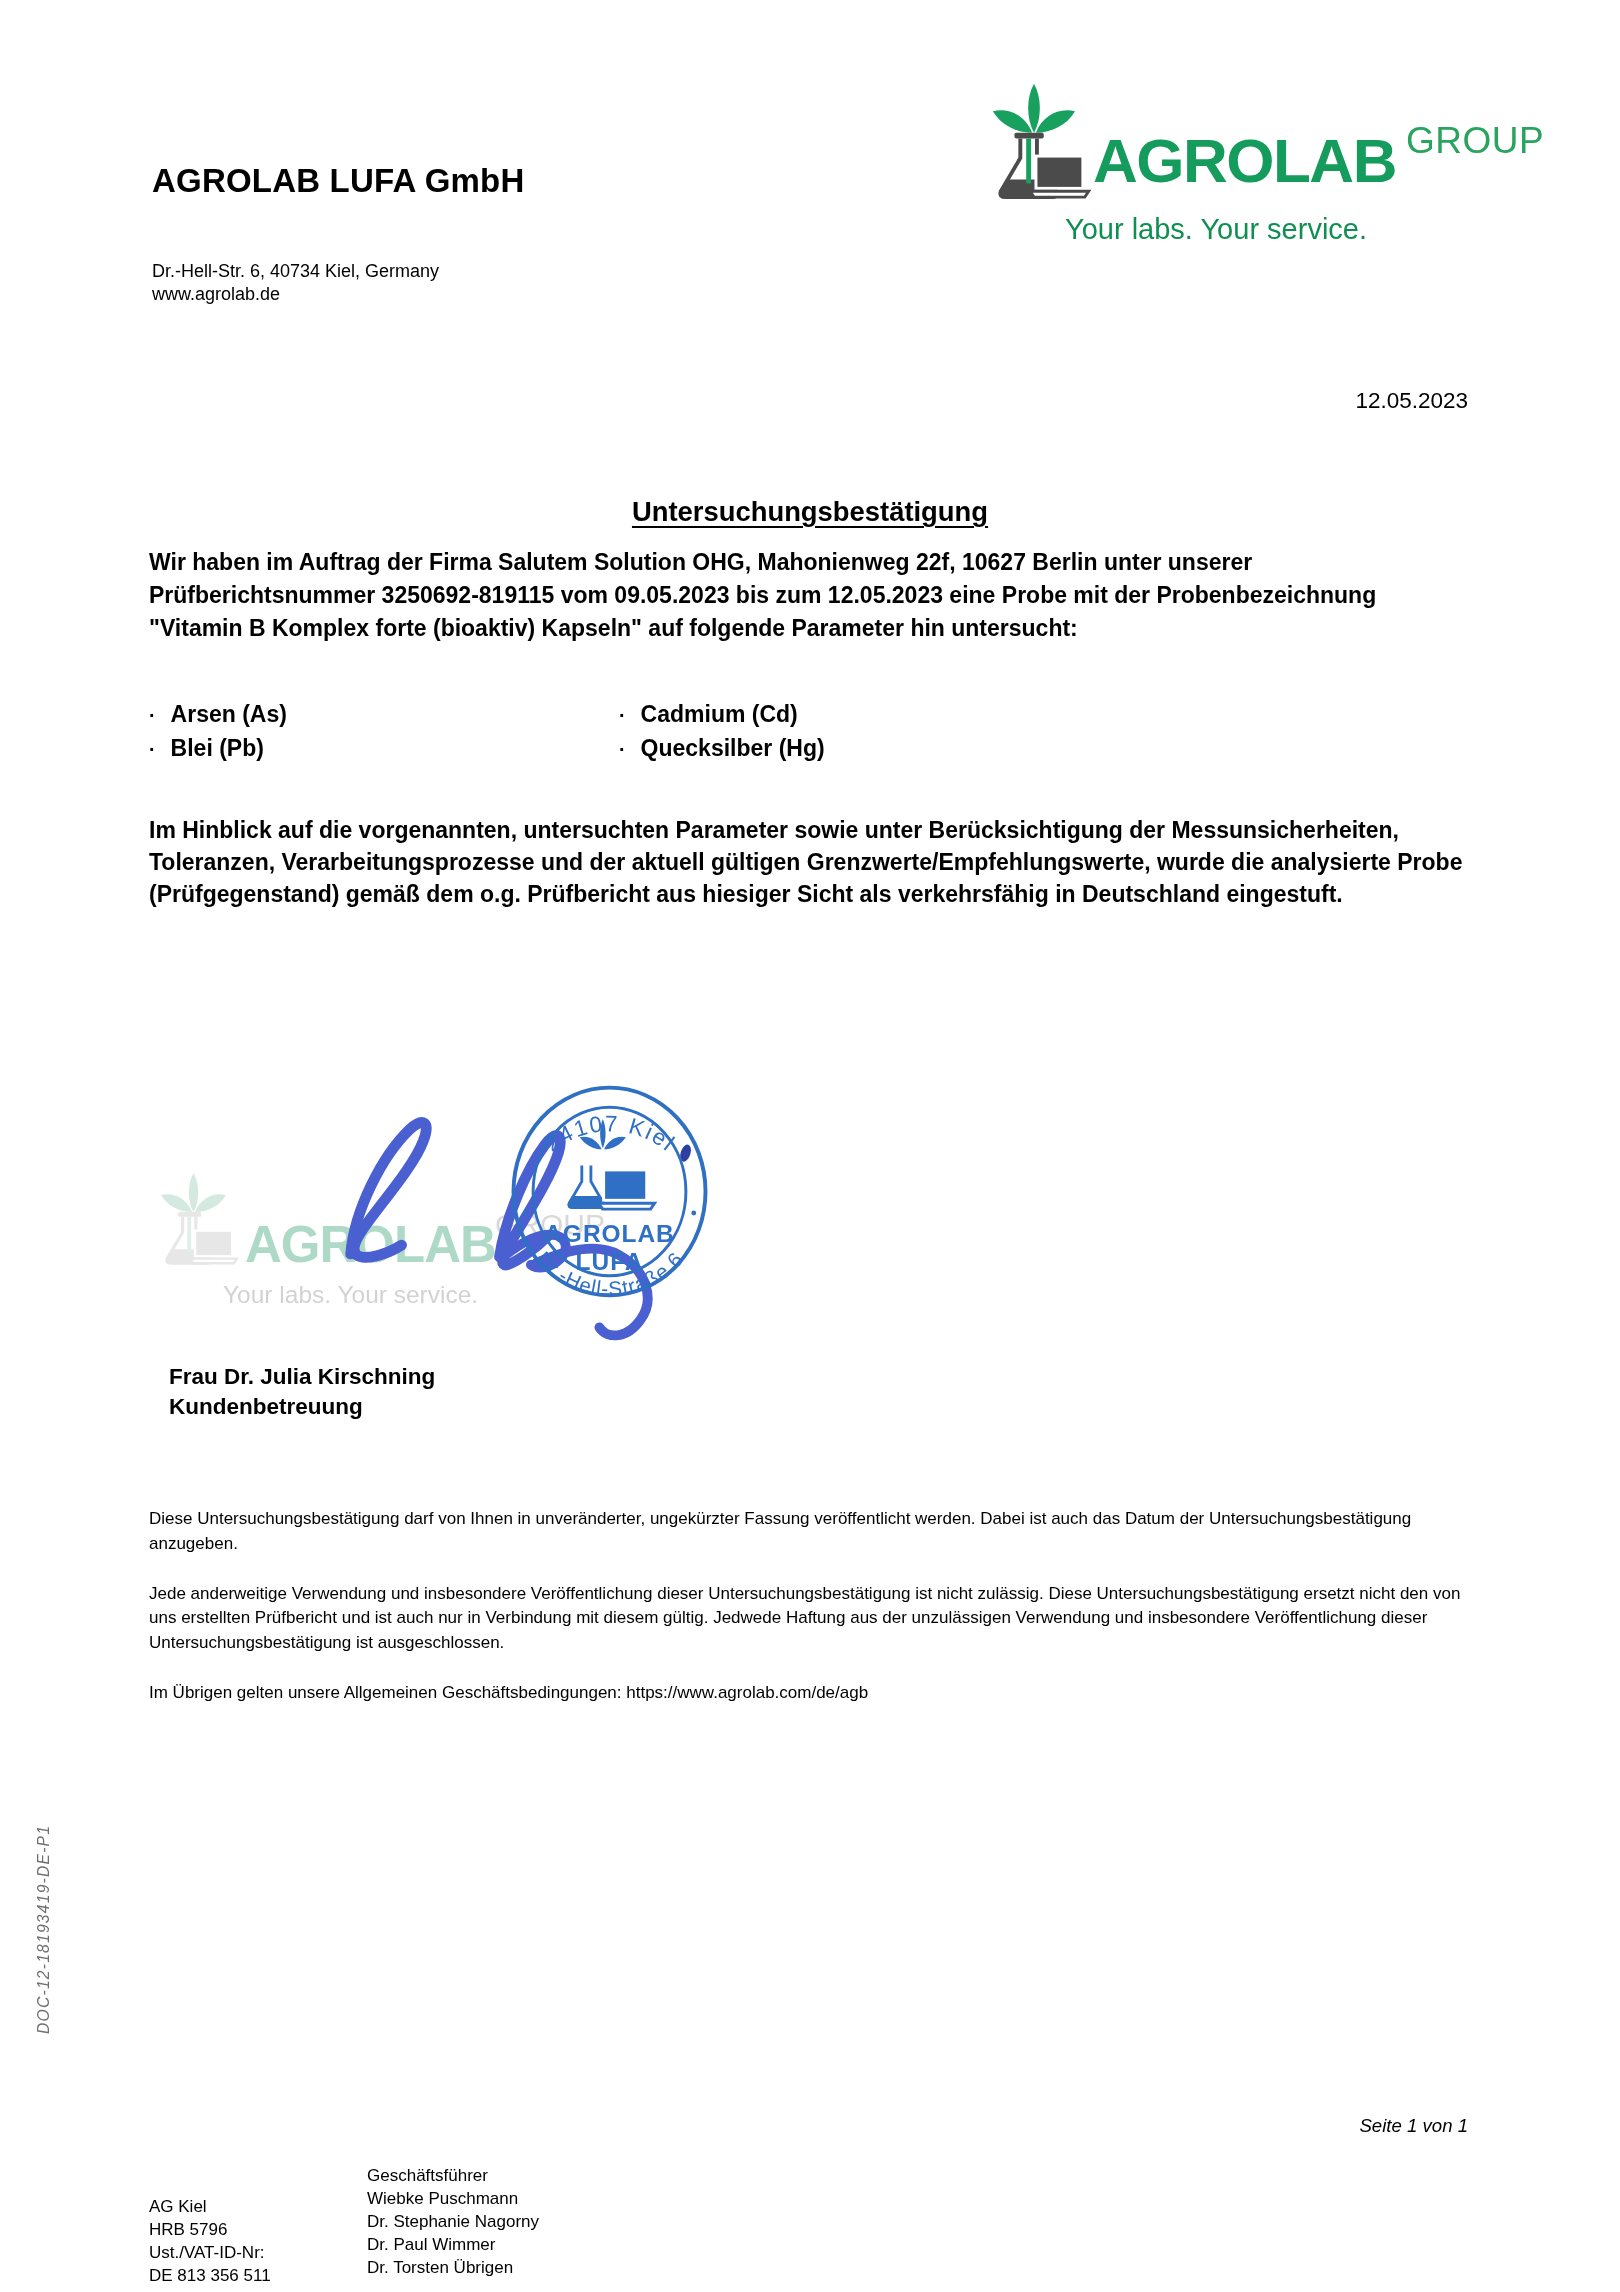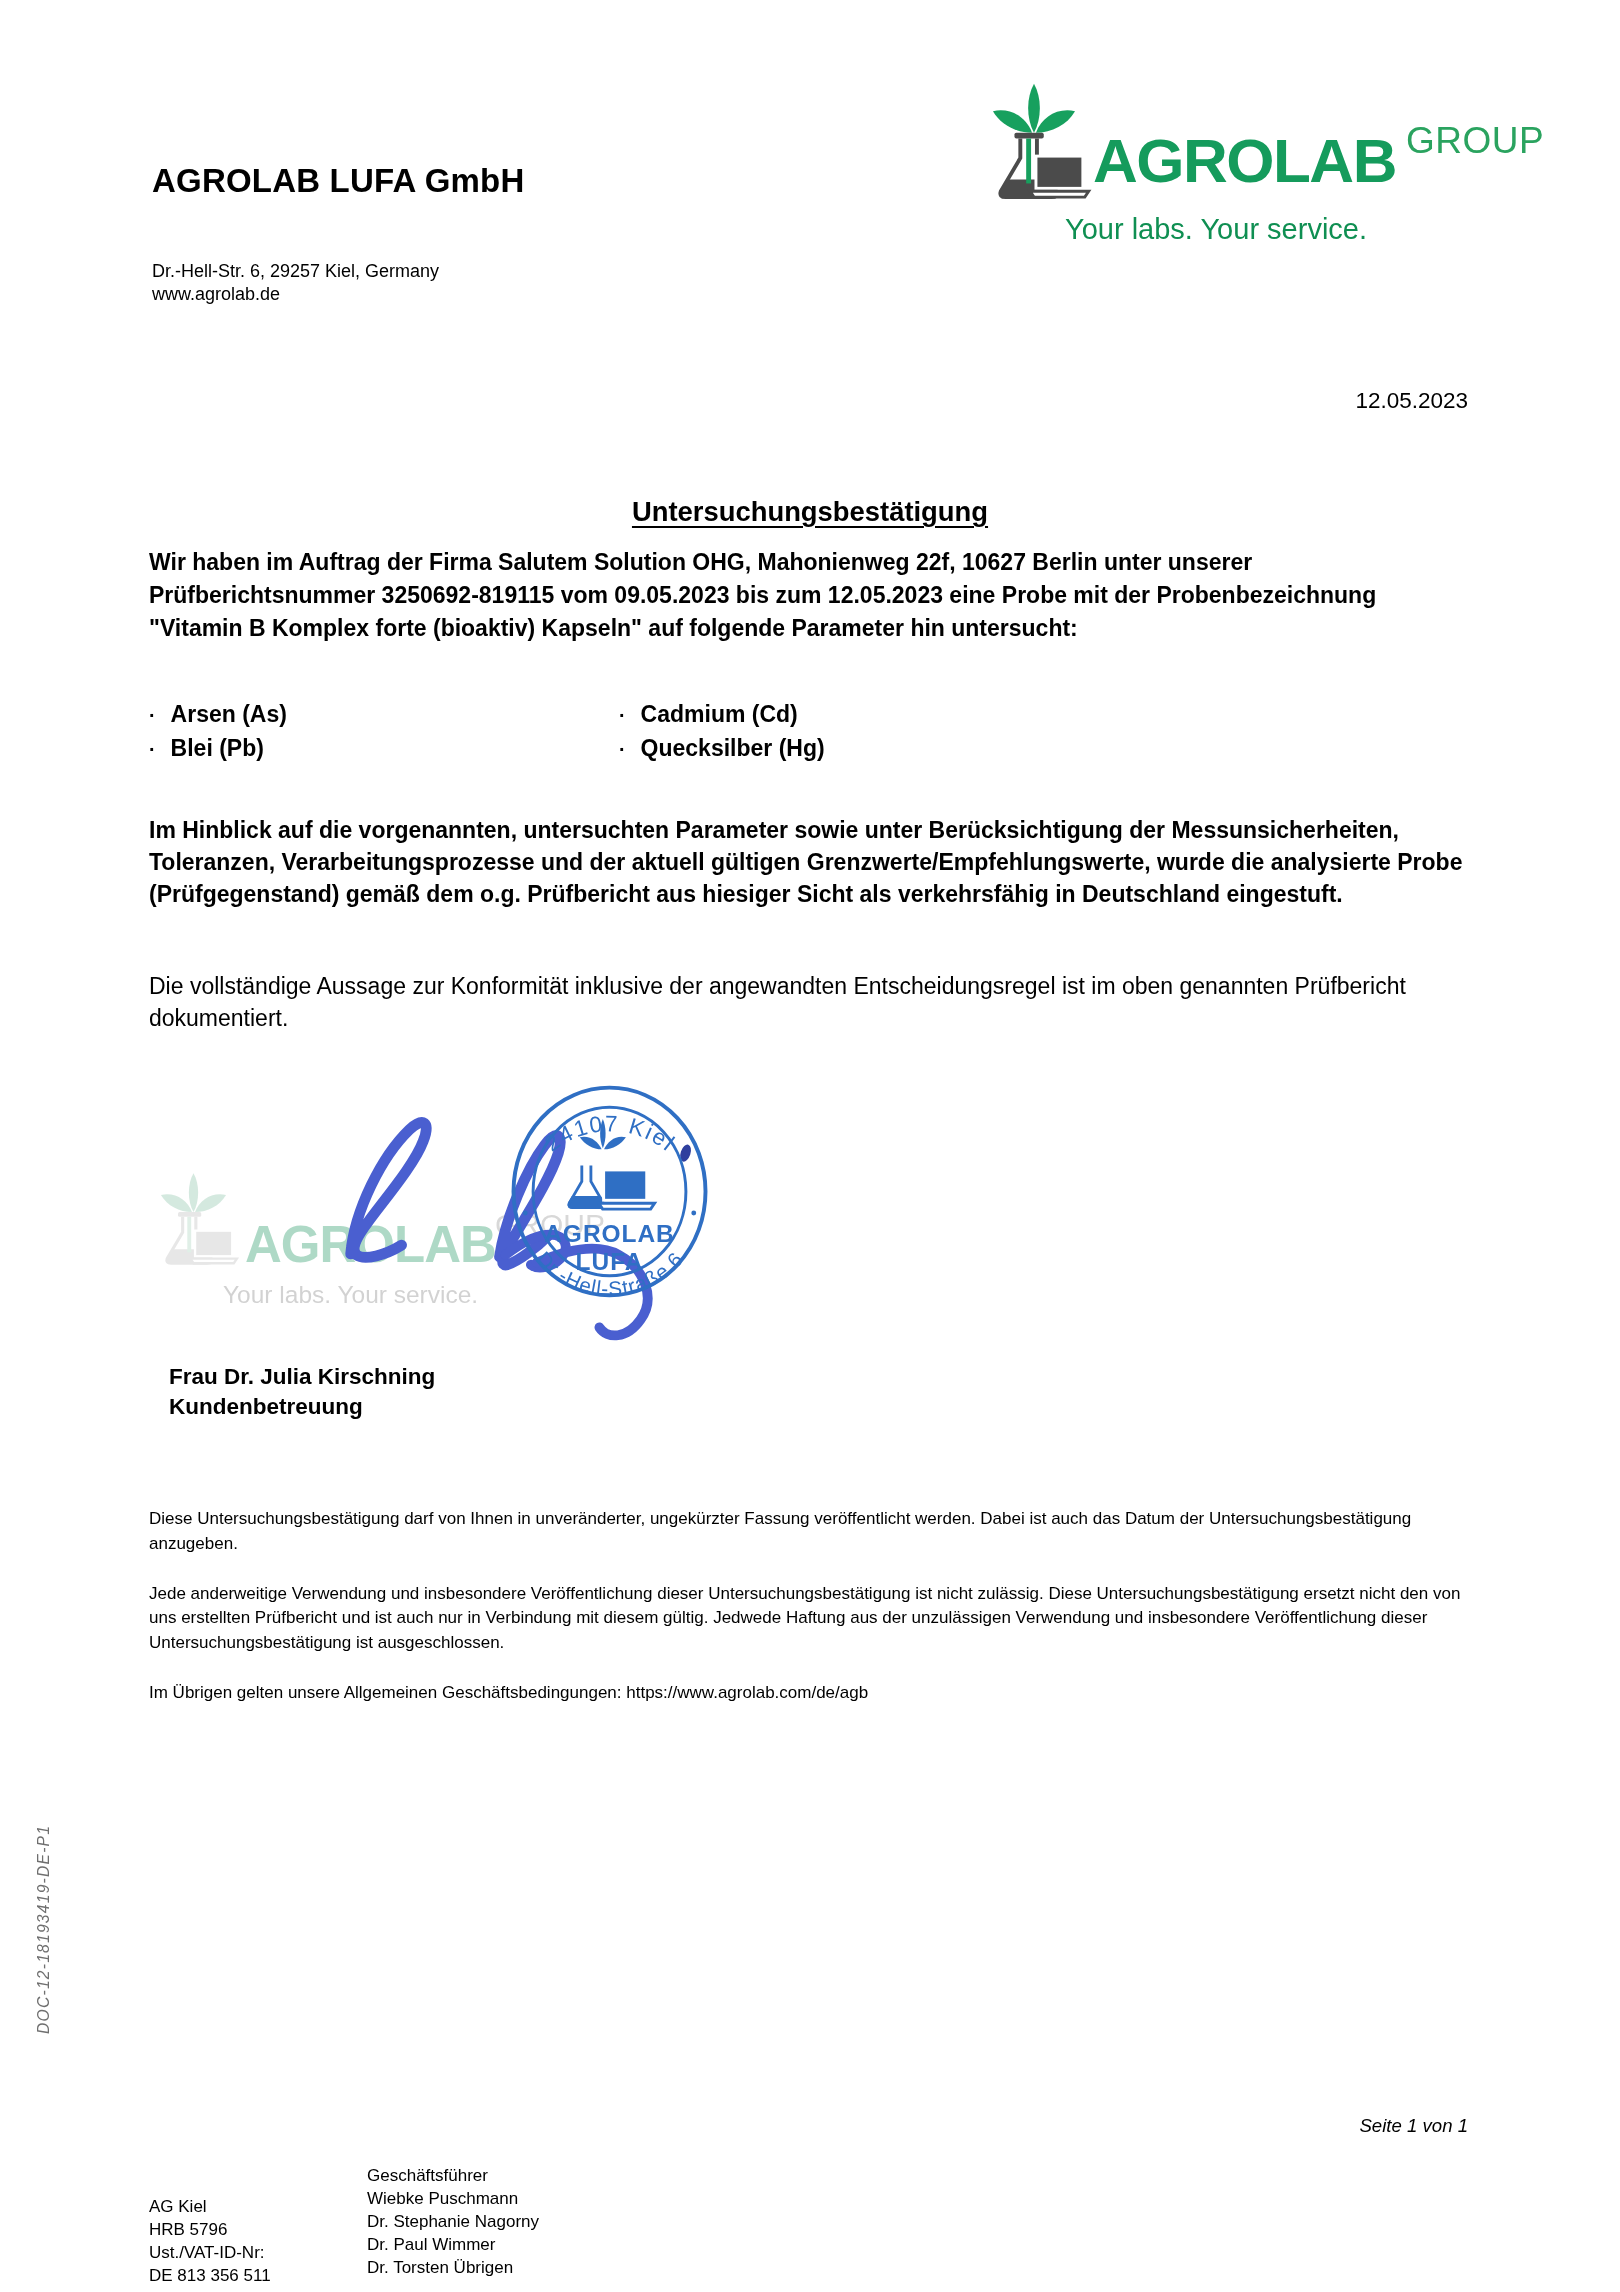--- a/index.html
+++ b/index.html
@@ -287,21 +287,21 @@
 </head>
 <body>
 
 <div class="page">
 
   <div class="header">
 
     <div class="company-name">AGROLAB LUFA GmbH</div>
 
     <div class="address-block">
-      <div>Dr.-Hell-Str. 6, 29257 Kiel, Germany</div>
+      <div>Dr.-Hell-Str. 6, 40734 Kiel, Germany</div>
       <div>www.agrolab.de</div>
     </div>
 
     <div class="logo-wrap">
 
       <span class="logo-mark">
         <svg viewBox="0 0 120 130" width="118" height="127" aria-hidden="true">
 
           <path d="M60 8 C 68 22, 68 44, 60 58 C 52 44, 52 22, 60 8 Z" fill="#17a05e"></path>
           <path d="M58 58 C 42 58, 26 50, 18 36 C 36 32, 52 42, 58 58 Z" fill="#17a05e"></path>
@@ -351,21 +351,20 @@
       </div>
       <div class="param-item">
         <span class="param-bullet">·</span>
         <span>Quecksilber (Hg)</span>
       </div>
     </div>
   </div>
 
   <div class="statement">Im Hinblick auf die vorgenannten, untersuchten Parameter sowie unter Berücksichtigung der Messunsicherheiten, Toleranzen, Verarbeitungsprozesse und der aktuell gültigen Grenzwerte/Empfehlungswerte, wurde die analysierte Probe (Prüfgegenstand) gemäß dem o.g. Prüfbericht aus hiesiger Sicht als verkehrsfähig in Deutschland eingestuft.</div>
 
-  <div class="conformity">Die vollständige Aussage zur Konformität inklusive der angewandten Entscheidungsregel ist im oben genannten Prüfbericht dokumentiert.</div>
 
   <div class="sign-area">
 
     <div class="ghost-logo">
       <span class="ghost-mark">
         <svg viewBox="0 0 120 130" width="93" height="103" aria-hidden="true">
           <path d="M60 8 C 68 22, 68 44, 60 58 C 52 44, 52 22, 60 8 Z" fill="#7cbb9d"></path>
           <path d="M58 58 C 42 58, 26 50, 18 36 C 36 32, 52 42, 58 58 Z" fill="#7cbb9d"></path>
           <path d="M62 58 C 78 58, 94 50, 102 36 C 84 32, 68 42, 62 58 Z" fill="#7cbb9d"></path>
           <rect x="40" y="58" width="30" height="6" rx="2" fill="#b6b6b6"></rect>

